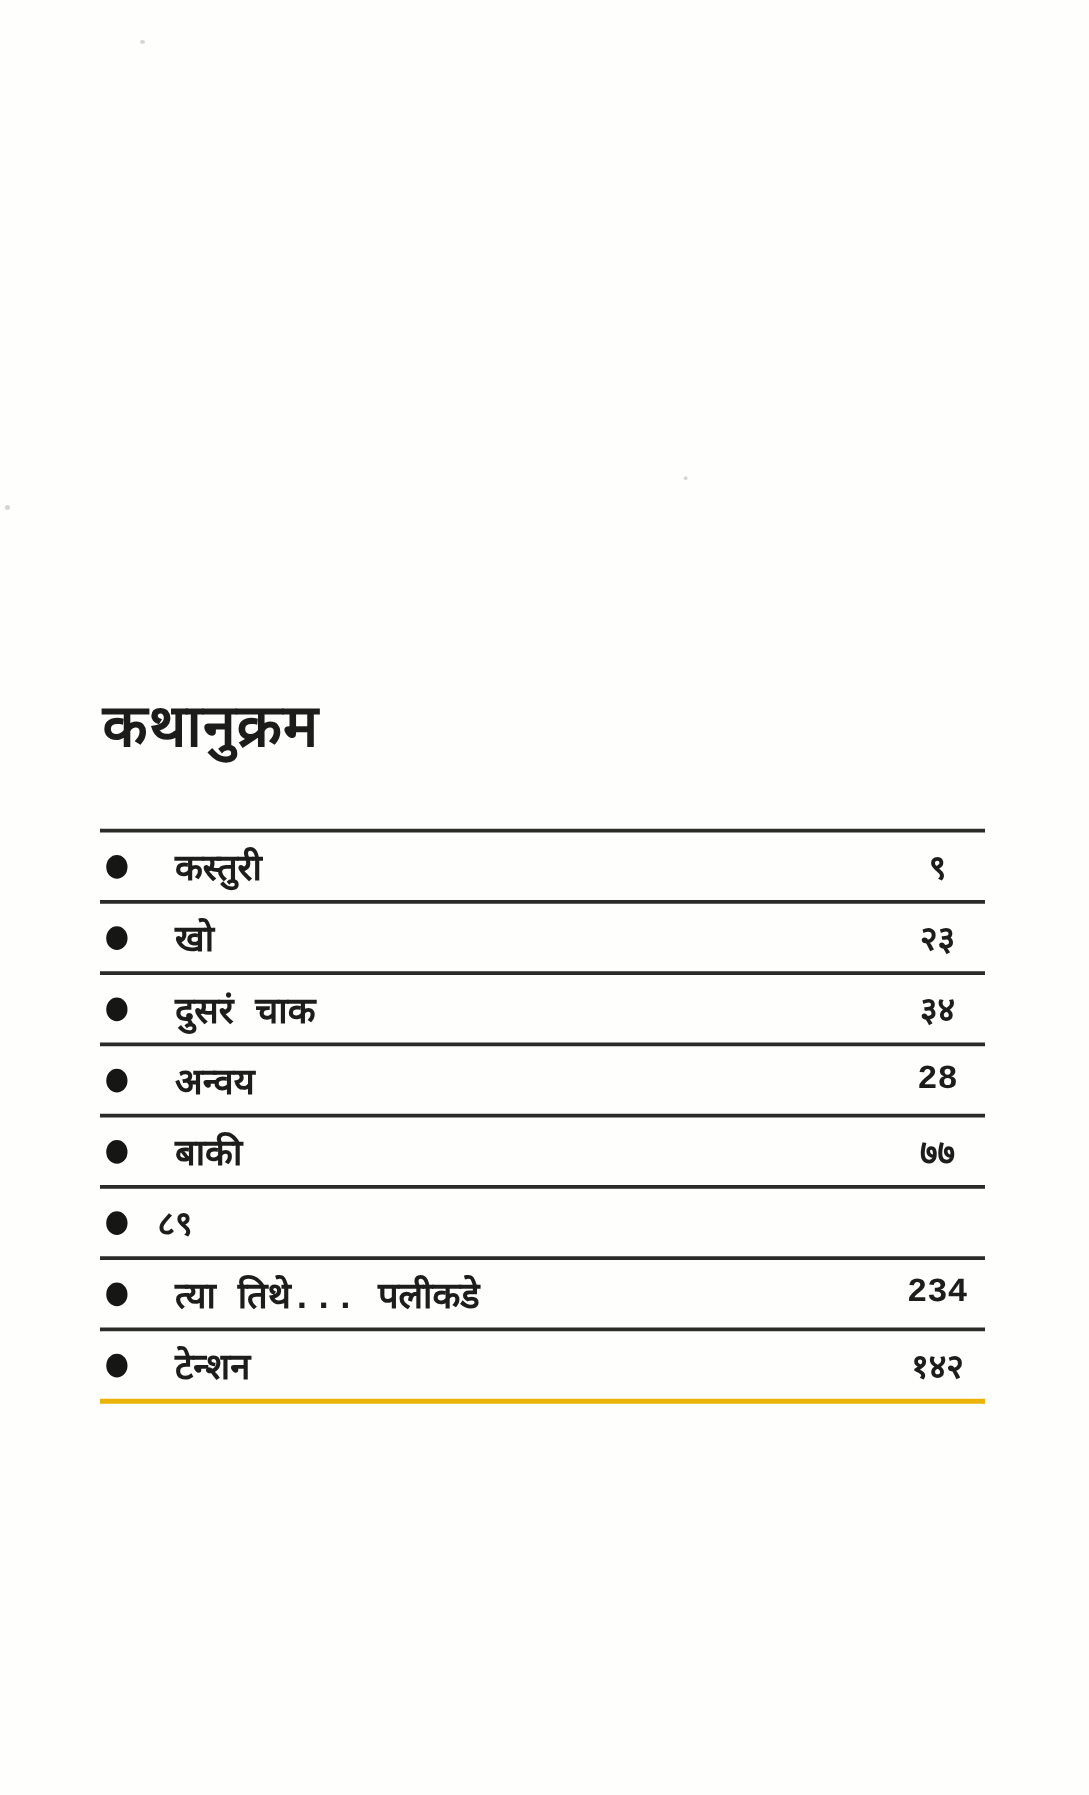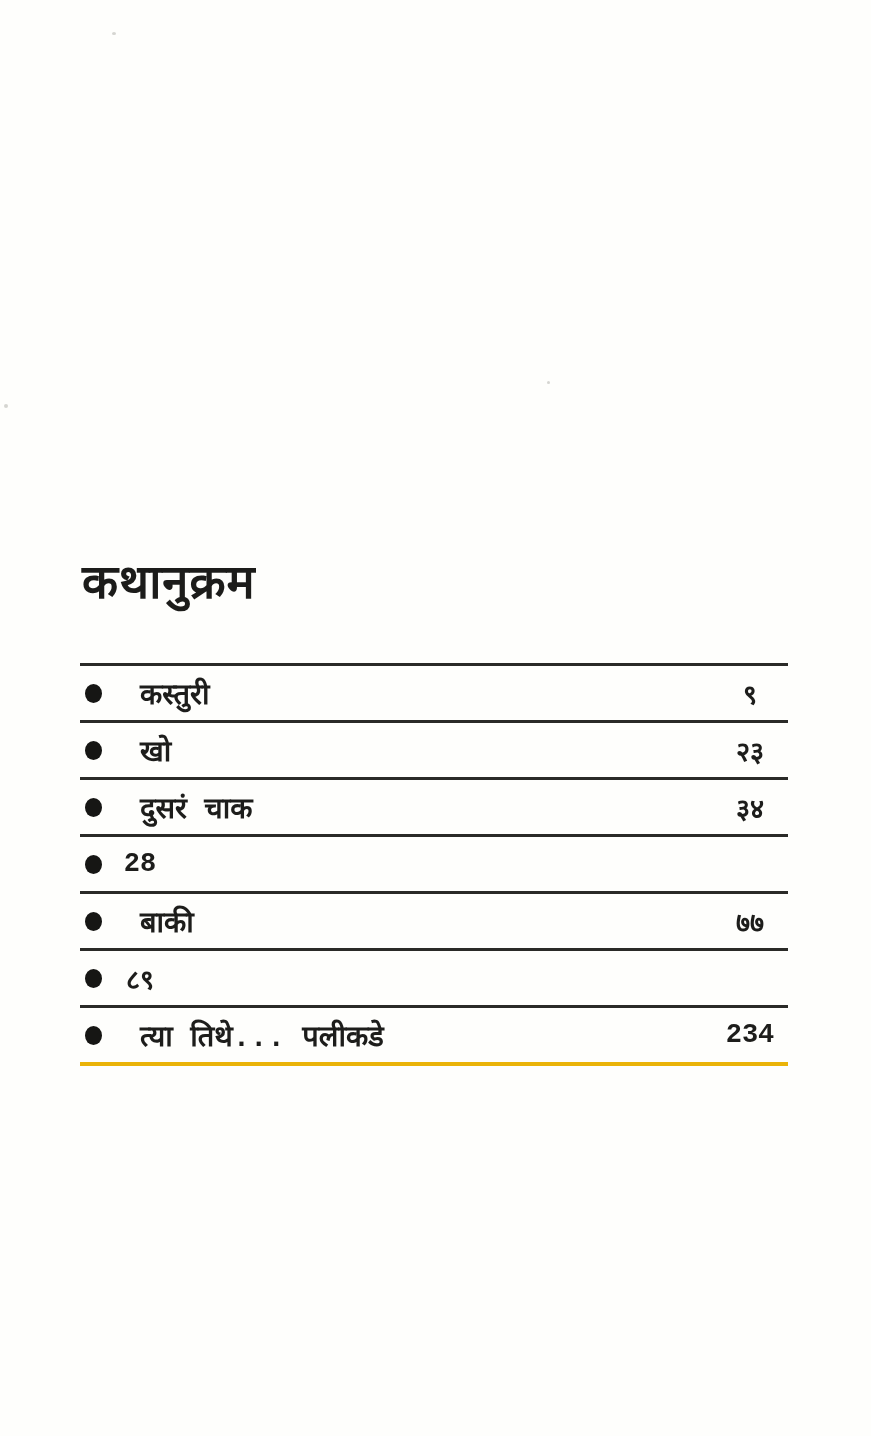--- a/index.html
+++ b/index.html
@@ -104,20 +104,21 @@
 
       <div class="row">
         <span class="bullet"></span>
         <span class="story-title">दुसरं चाक</span>
         <span class="page-num">३४</span>
       </div>
 
 
       <div class="row">
         <span class="bullet"></span>
+        <span class="story-title">अन्वय</span>
         <span class="page-num">28</span>
       </div>
 
       <div class="row">
         <span class="bullet"></span>
         <span class="story-title">बाकी</span>
         <span class="page-num">७७</span>
       </div>
 
       <div class="row">
@@ -126,15 +127,20 @@
       </div>
 
 
 
       <div class="row">
         <span class="bullet"></span>
         <span class="story-title">त्या तिथे... पलीकडे</span>
         <span class="page-num">234</span>
       </div>
 
+      <div class="row">
+        <span class="bullet"></span>
+        <span class="story-title">टेन्शन</span>
+        <span class="page-num">१४२</span>
+      </div>
     </div>
 
 </div>
 
 </body></html>

